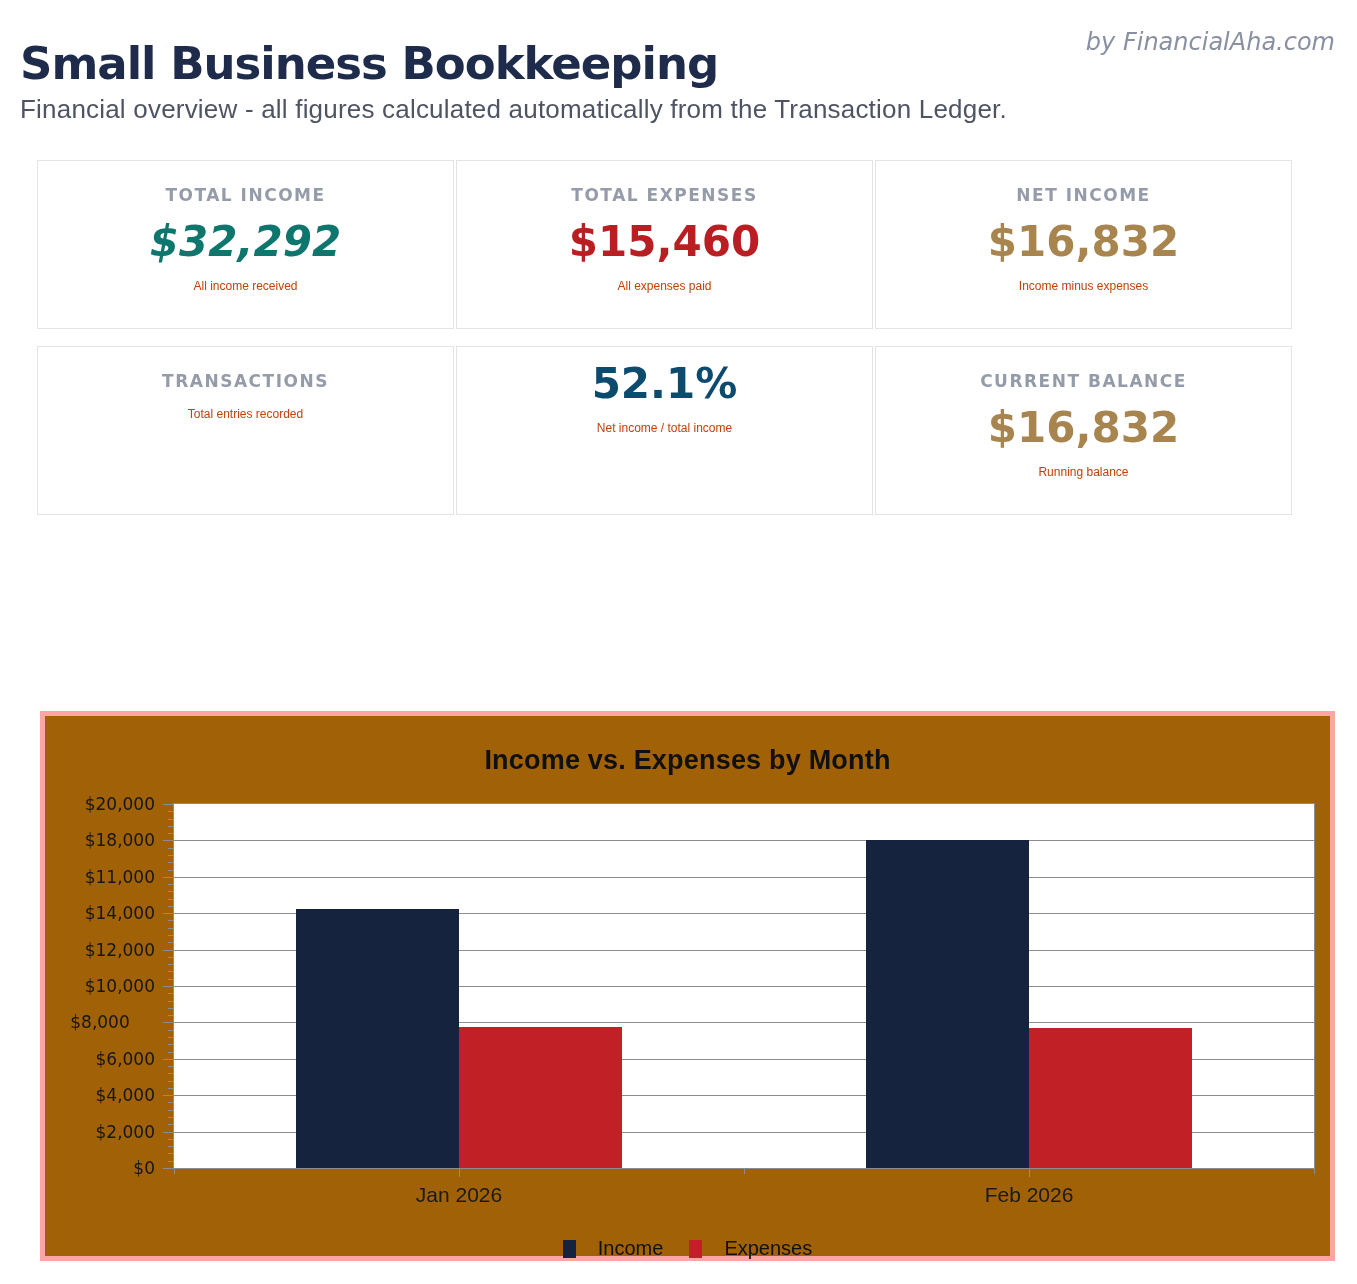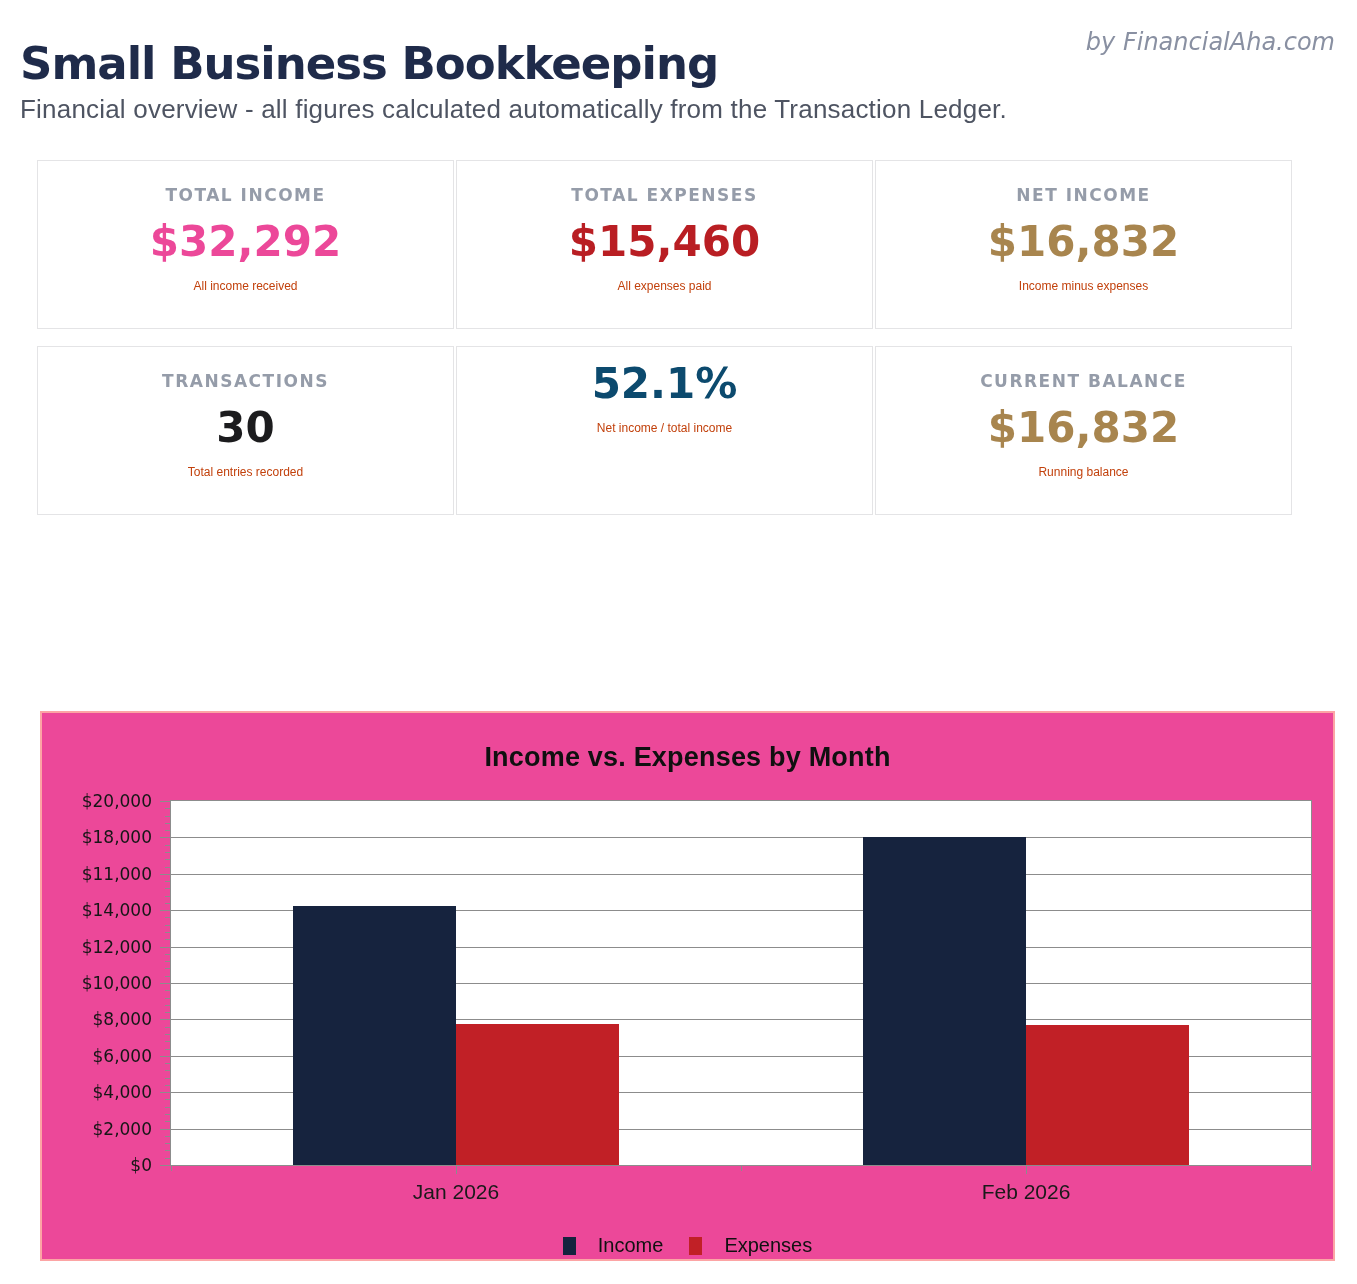--- a/index.html
+++ b/index.html
@@ -38,21 +38,21 @@
   .stat-value{
     margin-top:16px;font-family:"DejaVu Sans",sans-serif;font-weight:bold;
     font-size:42px;line-height:1;
   }
   .stat-sub{
     margin-top:16px;font-size:12px;color:#c2410c;
   }
   
   .chart-card{
     position:absolute;left:40px;top:711px;width:1295px;height:550px;
-    background:#ec4899;border:2px solid #fca5a5;box-sizing:border-box;
+    background:#a16207;border:5px solid #fca5a5;box-sizing:border-box;
   }
   .chart-title{
     position:absolute;top:29px;left:0;width:100%;text-align:center;
     font-size:27px;font-weight:bold;color:#101010;letter-spacing:0.2px;
   }
   .plot{
     position:absolute;left:128px;top:87px;width:1142px;height:366px;
     box-sizing:border-box;border:1px solid #8C8C8C;background:#ffffff;
   }
   .gridline{position:absolute;left:0;right:0;height:1px;background:#8C8C8C;}
@@ -82,36 +82,35 @@
 
 <header>
   <h1 class="page-title">Small Business Bookkeeping</h1>
   <div class="byline">by FinancialAha.com</div>
   <div class="subtitle">Financial overview - all figures calculated automatically from the Transaction Ledger.</div>
 </header>
 
 <section class="stats-grid">
     <div class="stat-card">
       <div class="stat-label">TOTAL INCOME</div>
-      <div class="stat-value" style="color: #ec4899;">$32,292</div>
+      <div class="stat-value" style="color: #0f766e; font-style: italic;">$32,292</div>
       <div class="stat-sub">All income received</div>
     </div>
     <div class="stat-card">
       <div class="stat-label">TOTAL EXPENSES</div>
       <div class="stat-value" style="color: rgb(185, 30, 35);">$15,460</div>
       <div class="stat-sub">All expenses paid</div>
     </div>
     <div class="stat-card">
       <div class="stat-label">NET INCOME</div>
       <div class="stat-value" style="color: rgb(168, 133, 78);">$16,832</div>
       <div class="stat-sub">Income minus expenses</div>
     </div>
     <div class="stat-card">
       <div class="stat-label">TRANSACTIONS</div>
-      <div class="stat-value" style="color: rgb(28, 28, 30);">30</div>
       <div class="stat-sub">Total entries recorded</div>
     </div>
     <div class="stat-card">
       <div class="stat-value" style="color: #0c4a6e; text-align: center;">52.1%</div>
       <div class="stat-sub">Net income / total income</div>
     </div>
     <div class="stat-card">
       <div class="stat-label">CURRENT BALANCE</div>
       <div class="stat-value" style="color: rgb(168, 133, 78);">$16,832</div>
       <div class="stat-sub">Running balance</div>
@@ -123,21 +122,21 @@
   <div class="y-axis">
       <div class="ytick-major" style="top: 452px;"></div>
       <div class="ytick-label" style="top: 444px;">$0</div>
       <div class="ytick-major" style="top: 415.6px;"></div>
       <div class="ytick-label" style="top: 407.6px;">$2,000</div>
       <div class="ytick-major" style="top: 379.2px;"></div>
       <div class="ytick-label" style="top: 371.2px;">$4,000</div>
       <div class="ytick-major" style="top: 342.8px;"></div>
       <div class="ytick-label" style="top: 334.8px;">$6,000</div>
       <div class="ytick-major" style="top: 306.4px;"></div>
-      <div class="ytick-label" style="top: 298.4px;">$8,000</div>
+      <div class="ytick-label" style="top: 298.4px; text-align: center;">$8,000</div>
       <div class="ytick-major" style="top: 270px;"></div>
       <div class="ytick-label" style="top: 262px;">$10,000</div>
       <div class="ytick-major" style="top: 233.6px;"></div>
       <div class="ytick-label" style="top: 225.6px;">$12,000</div>
       <div class="ytick-major" style="top: 197.2px;"></div>
       <div class="ytick-label" style="top: 189.2px;">$14,000</div>
       <div class="ytick-major" style="top: 160.8px;"></div>
       <div class="ytick-label" style="top: 152.8px;">$11,000</div>
       <div class="ytick-major" style="top: 124.4px;"></div>
       <div class="ytick-label" style="top: 116.4px;">$18,000</div>

